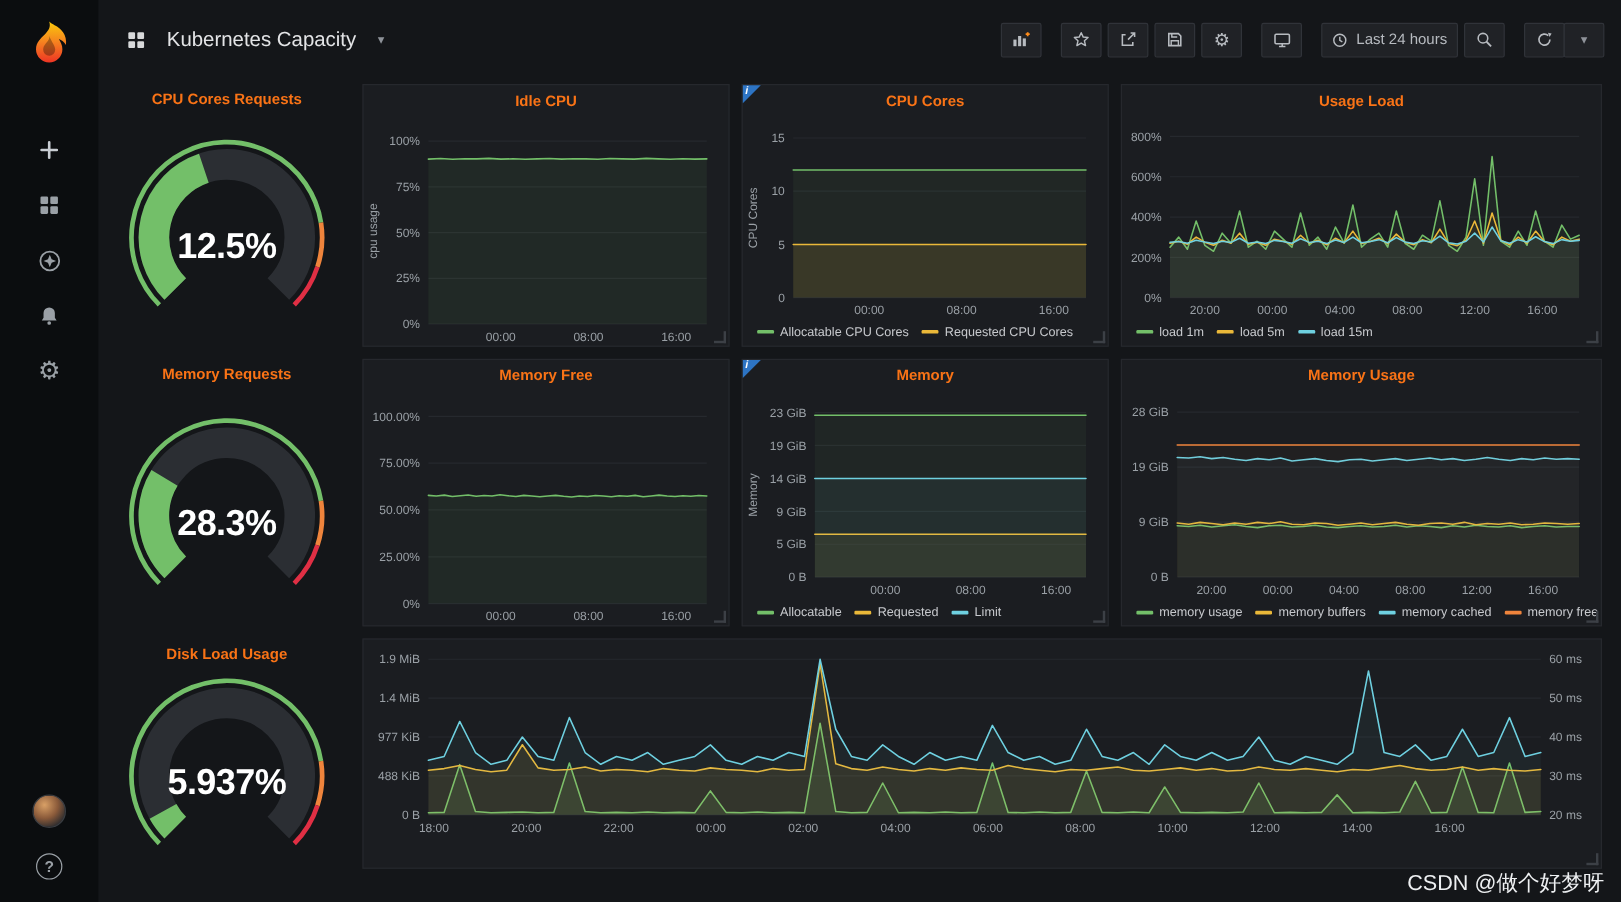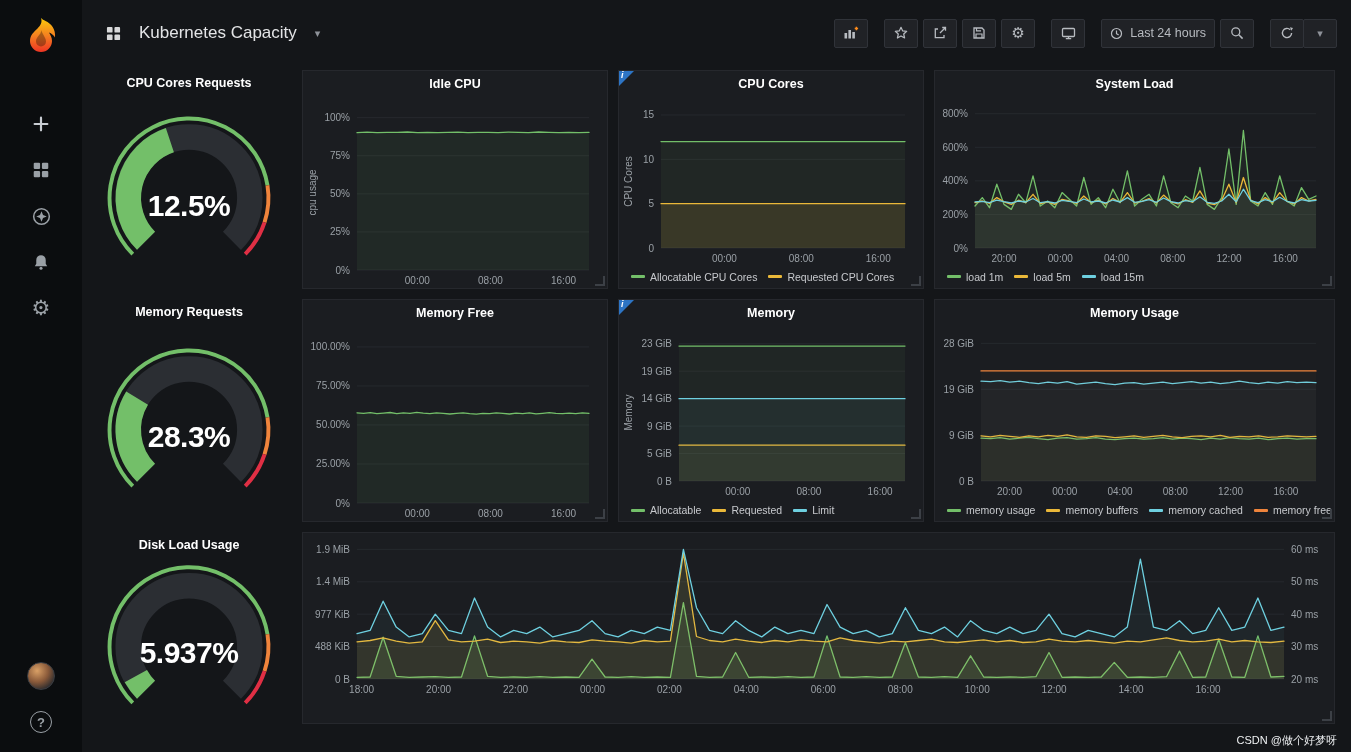--- a/index.html
+++ b/index.html
@@ -62,21 +62,21 @@
     position:relative; background:#1b1d21; border:1px solid #26282d;
     display:flex; flex-direction:column; min-height:0; min-width:0;
   }
   .panel::after {
     content:""; position:absolute; right:2px; bottom:2px; width:8px; height:8px;
     border-right:2px solid #3c4046; border-bottom:2px solid #3c4046;
   }
   .panel--bare { background:transparent; border:none; }
   .panel--bare::after { display:none; }
   .panel-header { height:26px; flex:none; display:flex; align-items:center; justify-content:center; cursor:pointer; }
-  .panel-title { font-size:12.5px; font-weight:700; color:#ffffff; white-space:nowrap; }
+  .panel-title { font-size:12.5px; font-weight:700; color:#f97316; white-space:nowrap; }
   .panel-body { flex:1; display:flex; min-height:0; padding:0 4px 0 2px; }
   .y-label { width:14px; flex:none; display:flex; align-items:center; justify-content:center; overflow:visible; }
   .y-label span { transform:rotate(-90deg); font-size:10px; color:#9aa0a6; white-space:nowrap; }
   .chart-host { flex:1; position:relative; min-width:0; }
   .chart-host svg { position:absolute; inset:0; display:block; }
   .panel-legend {
     flex:none; height:22px; display:flex; align-items:center; gap:11px;
     padding-left:12px; font-size:10.5px; color:#c7c9cd; overflow:hidden;
   }
   .lg-item { display:flex; align-items:center; cursor:pointer; white-space:nowrap; }
@@ -88,21 +88,21 @@
 
   
   .gauge-host { flex:1; position:relative; display:flex; align-items:center; justify-content:center; min-height:0; }
   .gauge-host svg { max-height:100%; }
   .gauge-value {
     position:absolute; left:50%; top:57%; transform:translate(-50%,-50%);
     font-size:30px; font-weight:700; color:#ffffff; letter-spacing:-0.5px;
   }
 
   .watermark {
-    position:absolute; right:14px; bottom:4px; font-size:11px; color:#eef0f2; z-index:9;margin-top:31px;
+    position:absolute; right:14px; bottom:4px; font-size:18px; color:#eef0f2; z-index:9;margin-top:31px;
   }
 </style>
 </head>
 <body>
 
 <div class="app">
 
   <aside class="sidebar">
     <div class="logo">
       <svg width="44" height="44" viewBox="0 0 44 44">
@@ -305,21 +305,21 @@
           </div>
       </div>
       <footer class="panel-legend">
           <span class="lg-item"><i style="background:#73BF69"></i>Allocatable CPU Cores</span>
           <span class="lg-item"><i style="background:#EAB839"></i>Requested CPU Cores</span>
         </footer>
     </section>
 
     <section class="panel" style="grid-column:4; grid-row:1;">
       <header class="panel-header">
-        <span class="panel-title">System Load</span>
+        <span class="panel-title">Usage Load</span>
       </header>
       <div class="panel-body">
         <div class="chart-host">
             <svg width="393" height="169">
               <line x1="38" y1="151" x2="379" y2="151" stroke="#26292e" stroke-width="1"></line>
               <text x="31" y="154.5" text-anchor="end" font-size="10" fill="#9aa0a6">0%</text>
               <line x1="38" y1="117.42857142857142" x2="379" y2="117.42857142857142" stroke="#26292e" stroke-width="1"></line>
               <text x="31" y="120.92857142857142" text-anchor="end" font-size="10" fill="#9aa0a6">200%</text>
               <line x1="38" y1="83.85714285714286" x2="379" y2="83.85714285714286" stroke="#26292e" stroke-width="1"></line>
               <text x="31" y="87.35714285714286" text-anchor="end" font-size="10" fill="#9aa0a6">400%</text>

